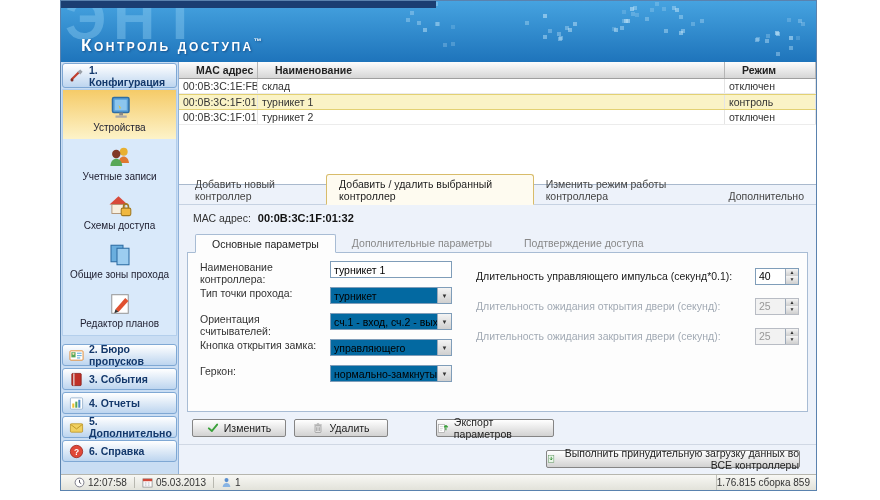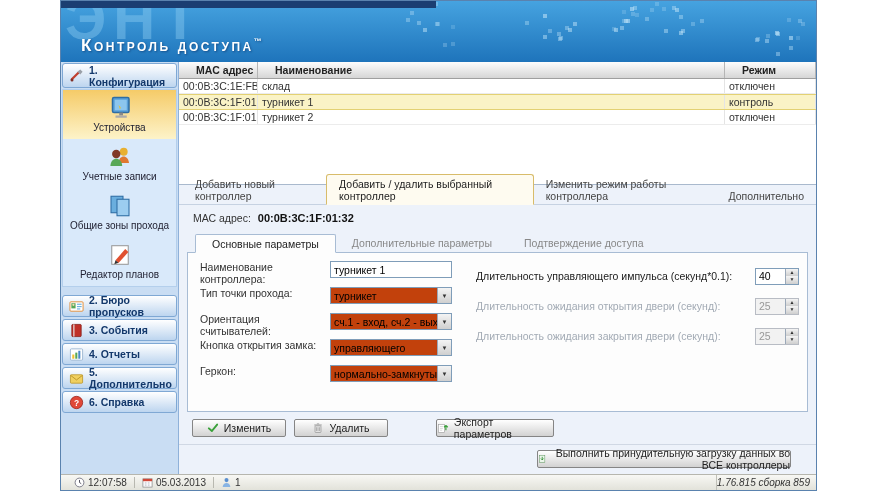--- a/index.html
+++ b/index.html
@@ -56,21 +56,21 @@
   .subtabs { display:flex; padding-left:8px; }
   .subtab { font-size:10.5px; color:#888; padding:3px 16px 2px; cursor:default; }
   .subtab.active { background:#fdfdfd; border:1px solid #a8bcd4; border-bottom:1px solid #fdfdfd;
     margin-bottom:-1px; color:#222; z-index:2; position:relative; border-radius:2px 2px 0 0; }
   .content-box { border:1px solid #a8bcd4; background:#fdfdfd; height:160px; position:relative; }
   .col-left { position:absolute; left:12px; top:8px; width:262px; }
   .f-row { display:flex; align-items:flex-start; height:26px; }
   .f-label { flex:0 0 130px; font-size:10.5px; color:#333; }
   .txt-input { width:122px; height:17px; border:1px solid #7f9db9; background:#fff; font-size:10.5px;
     padding:0 3px; font-family:"Liberation Sans",sans-serif; }
-  .combo { width:122px; height:17px; border:1px solid #7f9db9; background:#c2410c; display:flex; align-items:center; }
+  .combo { width:122px; height:17px; border:1px solid #7f9db9; background:#0369a1; display:flex; align-items:center; }
   .combo-val { flex:1; font-size:10.5px; padding-left:3px; white-space:nowrap; overflow:hidden; }
   .combo-btn { width:14px; height:15px; background:linear-gradient(#f4f4f4,#cfcfcf); border-left:1px solid #9aa8b8;
     font-size:6px; color:#333; display:flex; align-items:center; justify-content:center; cursor:default; }
   .col-right { position:absolute; left:288px; top:8px; right:8px; }
   .g-row { display:flex; align-items:center; height:30px; }
   .g-label { flex:1; font-size:10.5px; color:#1a1a1a; padding-right:6px; }
   .g-row.disabled .g-label { color:#a2aab4; }
   .spin { width:44px; height:17px; border:1px solid #7f9db9; background:#fff; display:flex; }
   .spin-val { flex:1; font-size:10.5px; padding-left:3px; line-height:15px; }
   .spin-btns { width:13px; display:flex; flex-direction:column; border-left:1px solid #9aa8b8; }
@@ -78,31 +78,31 @@
   .g-row.disabled .spin { border-color:#b8bcc4; background:#f2f2f2; }
   .g-row.disabled .spin-val { color:#999; }
   
   .buttons-row { margin:7px 0 0 13px; display:flex; align-items:center; }
   .btn { height:18px; display:inline-flex; align-items:center; justify-content:center; gap:5px;
     background:linear-gradient(#ffffff,#d2d2d2); border:1px solid #858585; border-radius:2px;
     font-size:10.5px; color:#222; cursor:default; }
   .btn svg { width:12px; height:12px; }
   .btn-edit { width:94px; } .btn-del { width:94px; margin-left:8px; } .btn-exp { width:118px; margin-left:48px; }
   .lower-sep { margin-top:7px; border-top:1px solid #d0d8e4; }
-  .force-row { margin-top:5px; padding-right:25px; text-align:right; }
+  .force-row { margin-top:5px; padding-right:16px; text-align:right; }
   .btn-force { width:254px; }
   
   .statusbar { position:absolute; left:0; bottom:0; width:100%; height:16px;
     background:linear-gradient(#f8f8f4,#e2e2da); border-top:1px solid #b6b6ae;
     display:flex; align-items:center; font-size:10px; color:#333; padding:0 6px; }
   .sb-item { display:flex; align-items:center; gap:3px; padding:0 7px; height:100%; }
   .sb-div { width:1px; height:11px; background:#b8b8b0; }
   .sb-item svg { width:11px; height:11px; }
   .sb-version { margin-left:auto; border-left:1px solid #c0c0b8; height:100%;
-    display:flex; align-items:center;font-style:italic; }
+    display:flex; align-items:center; }
 </style>
 </head>
 <body>
 
 <div class="window">
   <div class="app-header">
     <div class="header-mosaic">
         <div class="mos" style="left: 504.197px; top: 24.955px; opacity: 0.38;"></div>
         <div class="mos" style="left: 496.588px; top: 36.2822px; opacity: 0.42;"></div>
         <div class="mos" style="left: 511.872px; top: 20.827px; opacity: 0.49;"></div>
@@ -191,20 +191,29 @@
           <svg viewBox="0 0 16 16">
               <circle cx="10.5" cy="4.5" r="2.6" fill="#e8b030"></circle>
               <path d="M7 12c.2-3 1.8-4.4 3.4-4.4 1.8 0 3.3 1.5 3.6 4.4z" fill="#e07830"></path>
               <circle cx="5.5" cy="6" r="2.8" fill="#803828"></circle>
               <path d="M1.6 14c.2-3.2 2-4.8 3.9-4.8 2 0 3.7 1.6 4 4.8z" fill="#58a858"></path>
             </svg>
           <span>Учетные записи</span>
         </div>
         <div class="icon-item">
           <svg viewBox="0 0 16 16">
+              <path d="M1 7 L7 1.5 L13 7z" fill="#d84a3a"></path>
+              <rect x="2.6" y="7" width="8.6" height="6" fill="#f8f0e0" stroke="#b09070" stroke-width=".6"></rect>
+              <rect x="8.8" y="9.4" width="6.4" height="5" rx="1" fill="#f0b840" stroke="#a07820" stroke-width=".7"></rect>
+              <path d="M10.4 9.4V8.2a1.6 1.6 0 0 1 3.2 0v1.2" fill="none" stroke="#a07820" stroke-width="1.1"></path>
+            </svg>
+          <span>Схемы доступа</span>
+        </div>
+        <div class="icon-item">
+          <svg viewBox="0 0 16 16">
               <rect x="2" y="1.5" width="8" height="11" fill="#6aaede" stroke="#2e6da4" stroke-width=".7"></rect>
               <rect x="6" y="3.5" width="8" height="11" fill="#9ccdf0" stroke="#2e6da4" stroke-width=".7"></rect>
             </svg>
           <span>Общие зоны прохода</span>
         </div>
         <div class="icon-item">
           <svg viewBox="0 0 16 16">
               <rect x="2.5" y="1.8" width="11" height="12.4" fill="#fff" stroke="#999" stroke-width=".7"></rect>
               <path d="M5 11.5 L11.5 4 L13.6 6 L7 13.3z" fill="#e05030"></path>
               <path d="M5 11.5 l2 1.6 -2.8 1z" fill="#333"></path>

